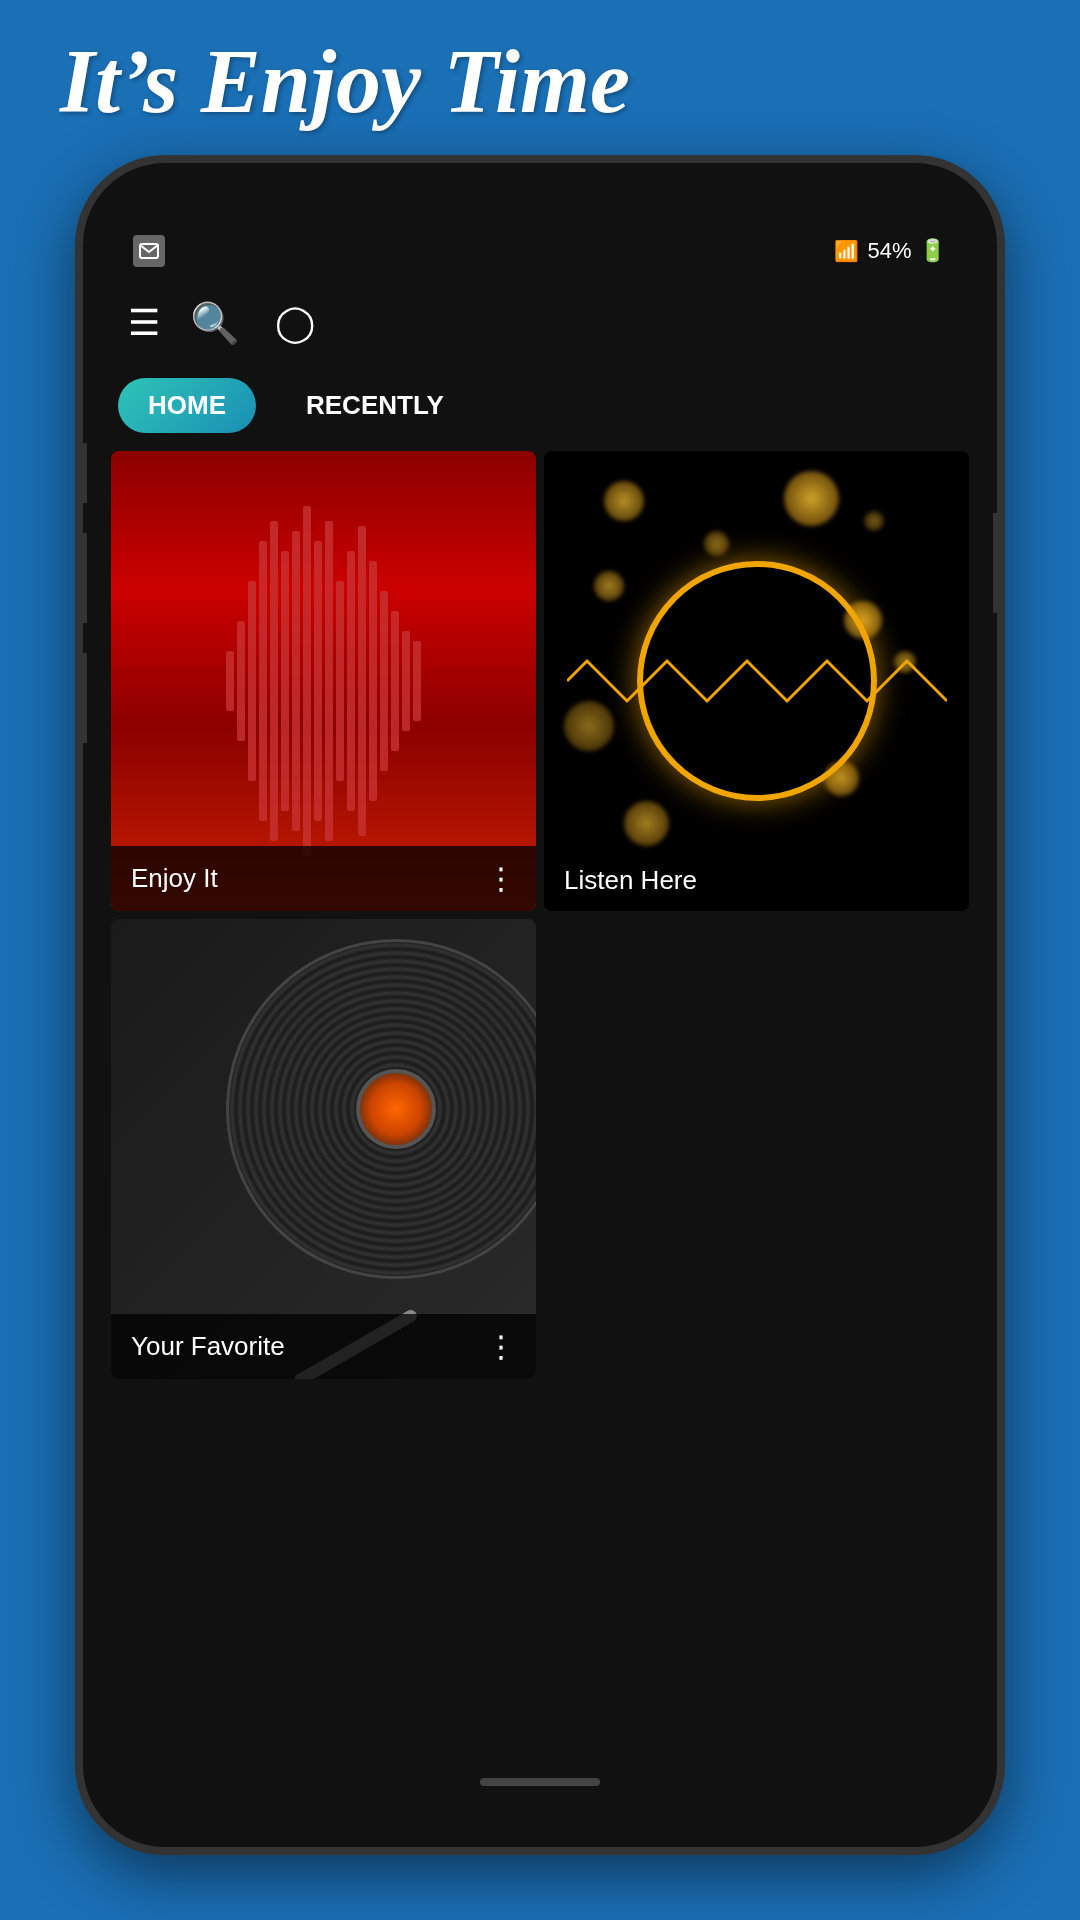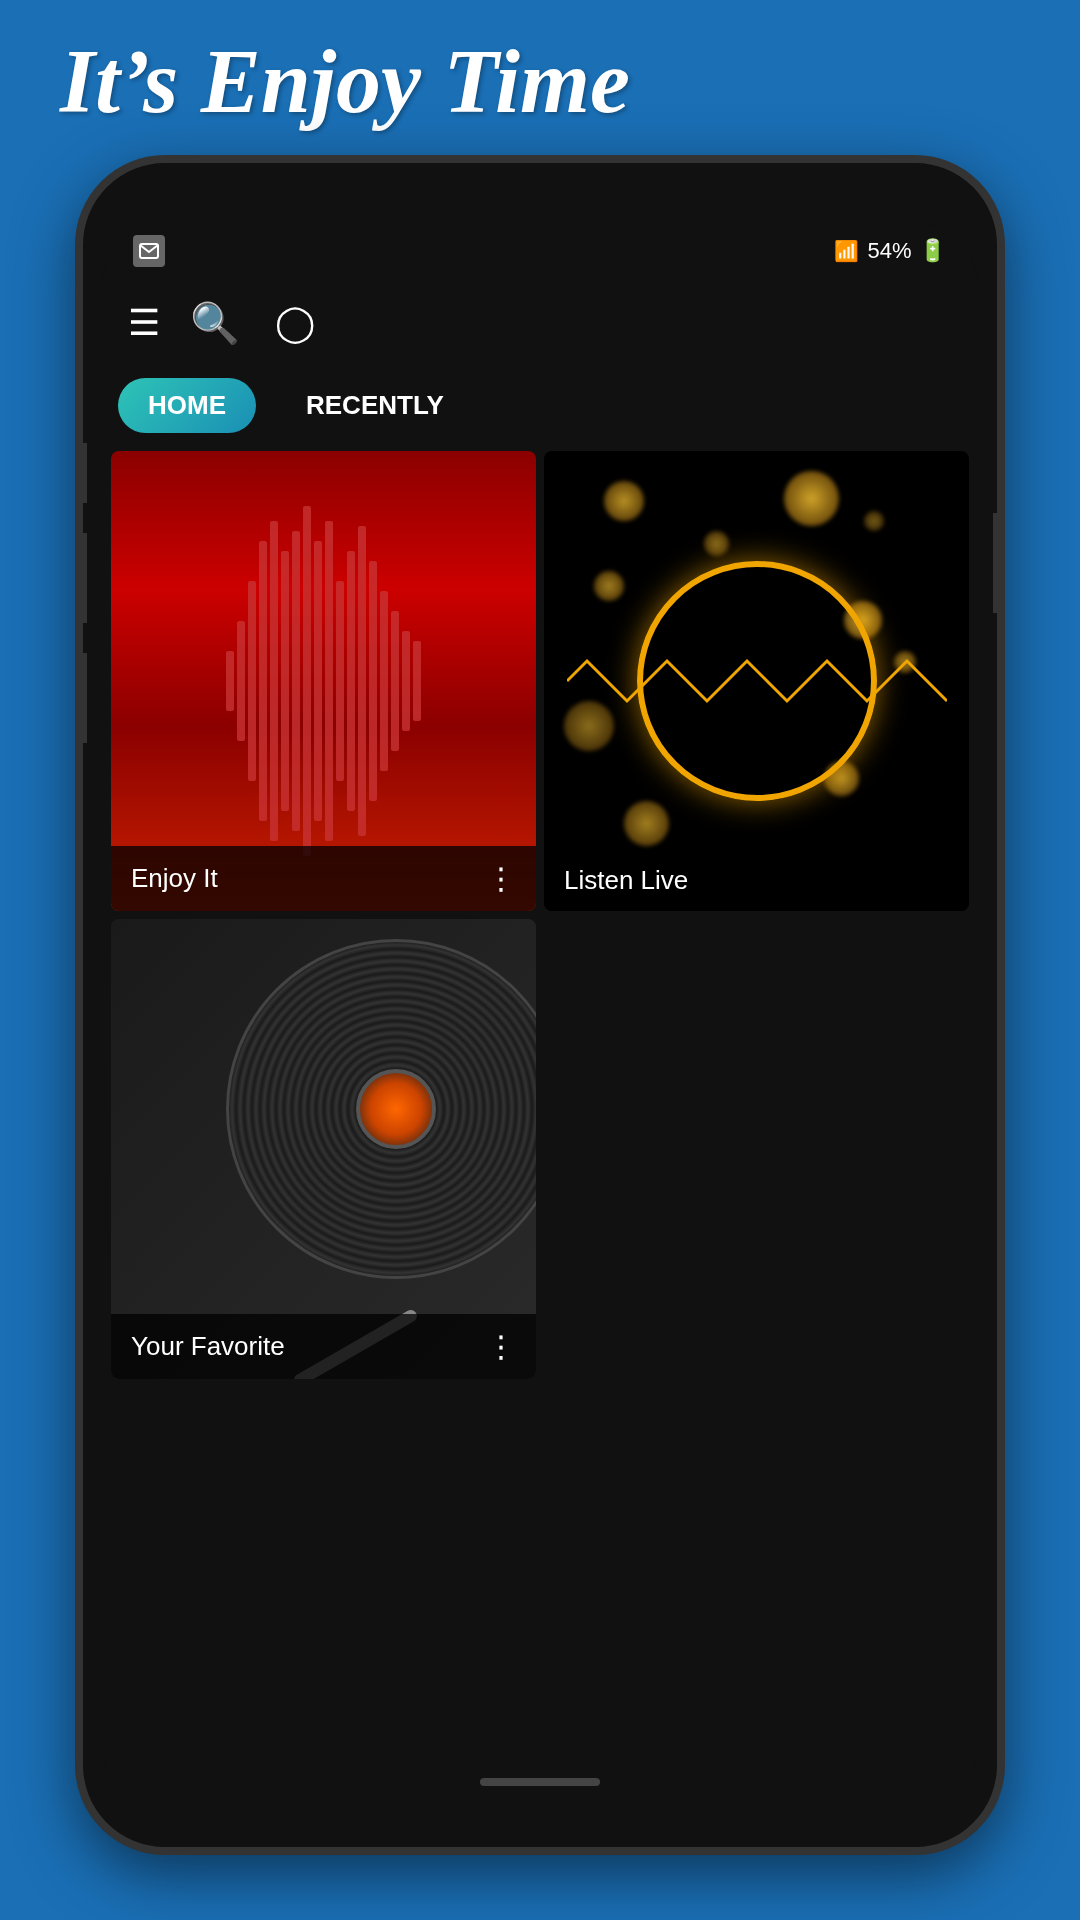--- a/index.html
+++ b/index.html
@@ -499,21 +499,21 @@
           <div class="bokeh-dot" style="width:50px;height:50px;top:250px;left:20px;opacity:0.6;"></div>
           <div class="bokeh-dot" style="width:22px;height:22px;top:200px;left:350px;opacity:0.7;"></div>
           <div class="bokeh-dot" style="width:38px;height:38px;top:150px;left:300px;opacity:0.9;"></div>
           <div class="gold-circle"></div>
 
           <svg class="gold-wave" height="60" viewBox="0 0 380 60">
             <polyline points="0,30 20,10 40,30 60,50 80,30 100,10 120,30 140,50 160,30 180,10 200,30 220,50 240,30 260,10 280,30 300,50 320,30 340,10 360,30 380,50" fill="none" stroke="#f0a500" stroke-width="3"></polyline>
           </svg>
         </div>
         <div class="card-label">
-          <span class="card-label-text">Listen Live</span>
+          <span class="card-label-text">Listen Here</span>
         </div>
       </div>
 
       <div class="radio-card card-3">
         <div style="position:absolute;inset:0;background:linear-gradient(135deg,#1a1a1a,#2a2a2a);"></div>
         <div class="vinyl-record">
           <div class="vinyl-center"></div>
         </div>
         <div class="vinyl-arm"></div>
         <div class="card-label">

